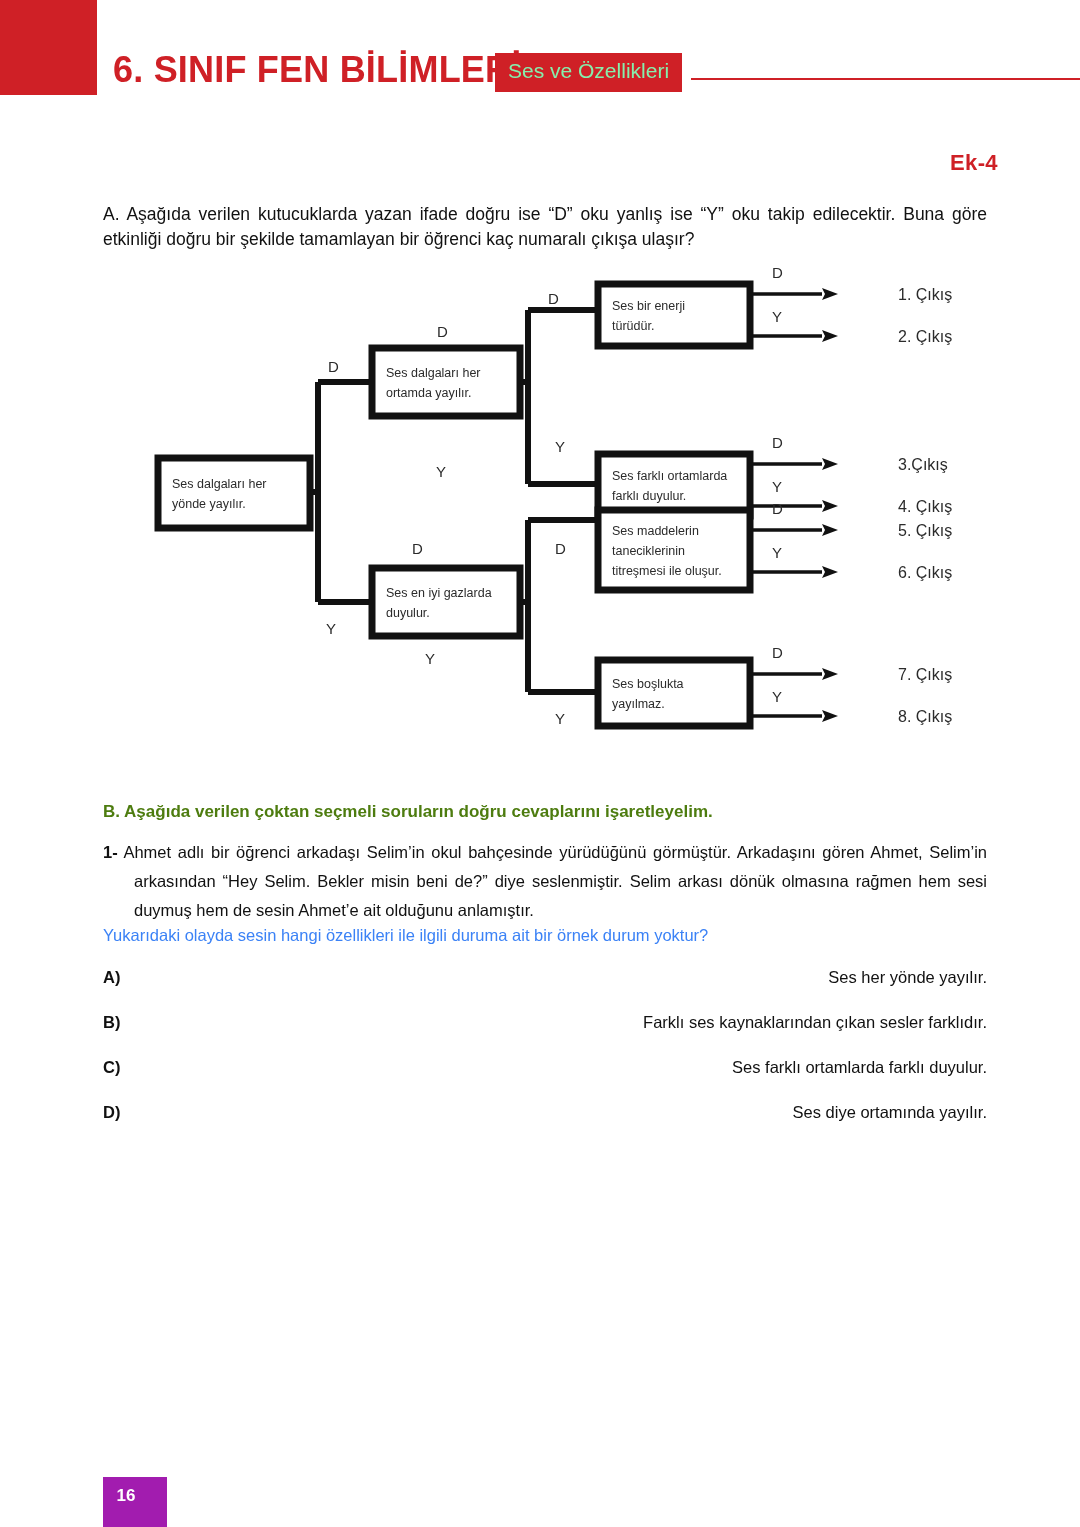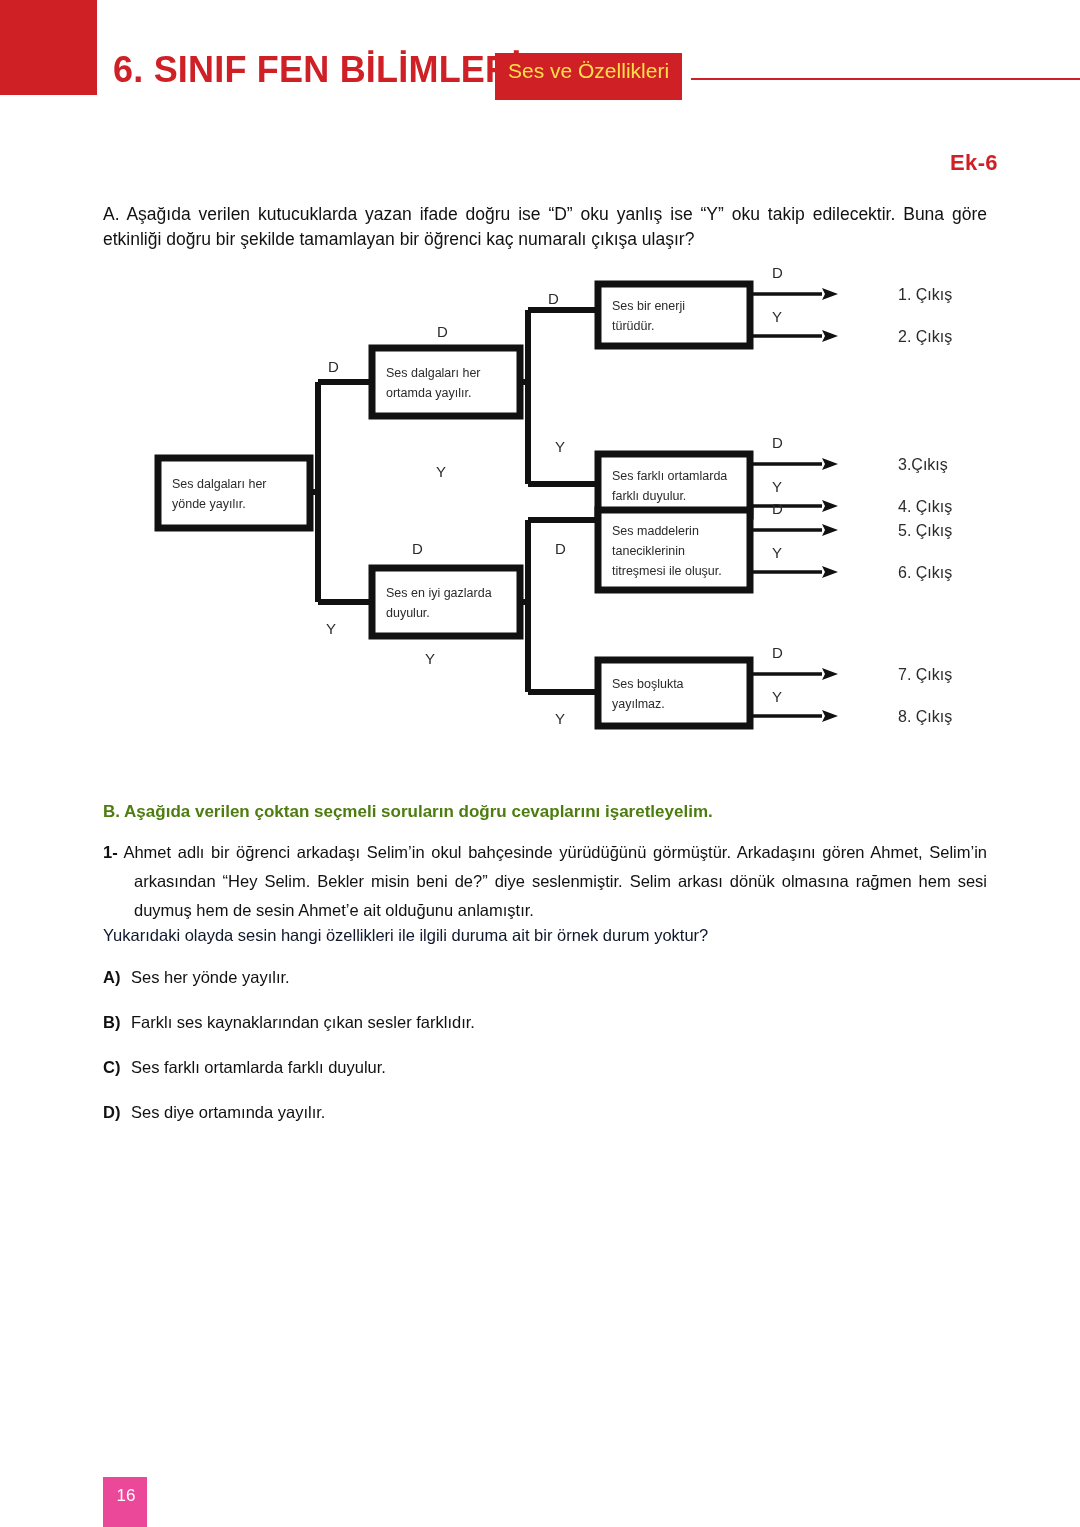--- a/index.html
+++ b/index.html
@@ -49,24 +49,24 @@
     font-weight: 700;
   }
   #header-title .subject {
     font-weight: 700;
   }
   #header-badge {
     position: absolute;
     left: 382px;
     top: 5px;
     background: #cf2026;
-    color: #fde047;
+    color: #86efac;
     font-size: 21px;
     line-height: 21px;
-    padding: 7px 13px 19px 13px;
+    padding: 7px 13px 11px 13px;
     white-space: nowrap;
   }
   #header-rule {
     position: absolute;
     left: 578px;
     top: 30px;
     right: -113px;
     height: 2px;
     background: #cf2026;
   }
@@ -156,21 +156,21 @@
     padding-left: 31px;
     text-indent: -31px;
   }
   #question-1-lead {
     position: absolute;
     left: 103px;
     top: 922px;
     width: 884px;
     font-size: 16.5px;
     line-height: 26px;
-    color: #0f172a;
+    color: #3b82f6;
   }
   #options {
     position: absolute;
     left: 103px;
     top: 965px;
     width: 884px;
   }
   .option-row {
     display: flex;
     align-items: baseline;
@@ -179,30 +179,32 @@
     line-height: 24px;
     color: #111111;
   }
   .option-letter {
     font-weight: 700;
     width: 28px;
     flex: 0 0 28px;
   }
   .option-text {
     flex: 1 1 auto;
+    text-align: right;
   }
 
   
   #page-number-box {
     position: absolute;
     left: 103px;
     bottom: 0;
-    width: 44px;
+    width: 64px;
     height: 50px;
-    background: #ec4899;
+    background: #a21caf;
+    font-weight: bold;
   }
   #page-number {
     position: absolute;
     left: 0;
     top: 9px;
     width: 46px;
     text-align: center;
     color: #ffffff;
     font-size: 17px;
   }
@@ -215,21 +217,21 @@
   <div id="corner-block"></div>
 
   <div id="header">
     <div id="header-title">
       <span class="grade">6. SINIF </span><span class="subject">FEN BİLİMLERİ</span>
     </div>
     <div id="header-badge">Ses ve Özellikleri</div>
     <div id="header-rule"></div>
   </div>
 
-  <div id="ek-label">Ek-6</div>
+  <div id="ek-label">Ek-4</div>
 
   <div id="section-a-prompt">A. Aşağıda verilen kutucuklarda yazan ifade doğru ise “D” oku yanlış ise “Y” oku takip edilecektir. Buna göre etkinliği doğru bir şekilde tamamlayan bir öğrenci kaç numaralı çıkışa ulaşır?</div>
 
   <div id="flowchart">
     <svg viewBox="0 0 860 480" xmlns="http://www.w3.org/2000/svg">
       <defs>
         <marker id="arrow" markerWidth="16" markerHeight="12" refX="0" refY="6" orient="auto" markerUnits="userSpaceOnUse">
           <path d="M0,0 L16,6 L0,12 L3,6 Z" fill="#111111"></path>
         </marker>
       </defs>

